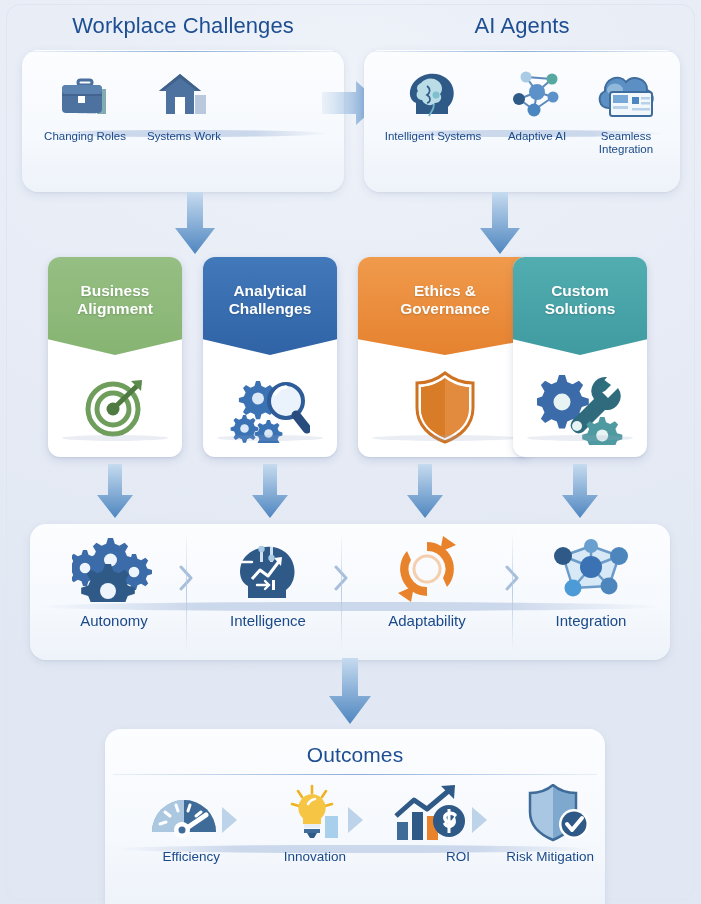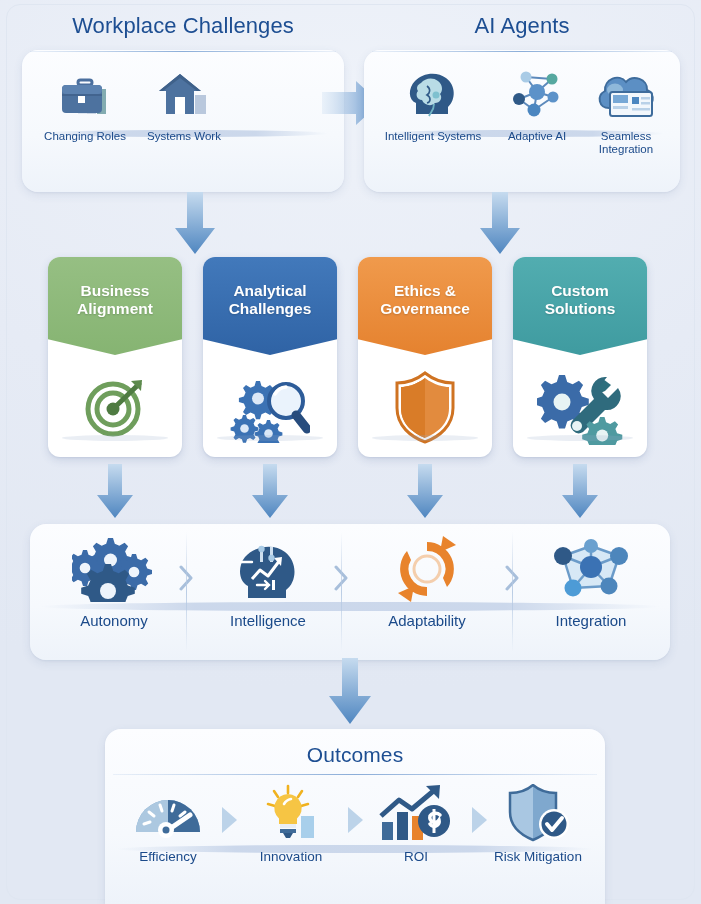--- a/index.html
+++ b/index.html
@@ -141,21 +141,21 @@
     white-space: nowrap;
   }
   .chev { position: absolute; }
   .divider-v {
     position: absolute;
     width: 1px;
     background: linear-gradient(180deg, rgba(180,200,226,0), rgba(180,200,226,.9), rgba(180,200,226,0));
   }
 
   
-  .out-cell { position: absolute; text-align: center; }
+  .out-cell { position: absolute; text-align: right; }
   .out-label {
     display: block;
     color: #1b4a8a;
     font-size: 13.5px;
     line-height: 15px;
     margin-top: 3px;
     white-space: nowrap;
   }
   .tri { position: absolute; }
 </style>
@@ -323,21 +323,21 @@
           <circle cx="38.5" cy="62.5" r="4.3" fill="#dbe8f7"></circle>
         </g>
         <circle cx="56" cy="30" r="17" fill="#eaf3fc" stroke="#2d5c99" stroke-width="4"></circle>
         <path d="M56 16 a14 14 0 0 0 -11 7" stroke="#ffffff" stroke-width="3.5" fill="none" stroke-linecap="round"></path>
         <path d="M66 44 L77 58" stroke="#274c7d" stroke-width="9" stroke-linecap="round"></path>
       </svg>
     </div>
     <div class="card-shelf"></div>
   </div>
 
-  <div class="card" style="left:358px; top:257px;">
+  <div class="card" style="left:358px; top:257px;padding-left:40px;">
     <div class="card-body" style="background:linear-gradient(180deg,#fbe6d3 0%,#fdf1e6 55%,#fefbf8 100%);"></div>
     <div class="card-head" style="background:linear-gradient(180deg,#f09a4c 0%,#e5822f 100%);">
       <h3>
         <span>Ethics &amp;</span><br>
         <span>Governance</span>
       </h3>
     </div>
     <div class="card-icon">
       <svg width="72" height="78" viewBox="0 0 72 78">
         <path d="M36 5 C26 13 15 15 8 15 L8 40 C8 58 22 69 36 74 C50 69 64 58 64 40 L64 15 C57 15 46 13 36 5 Z" fill="#ffffff"></path>

